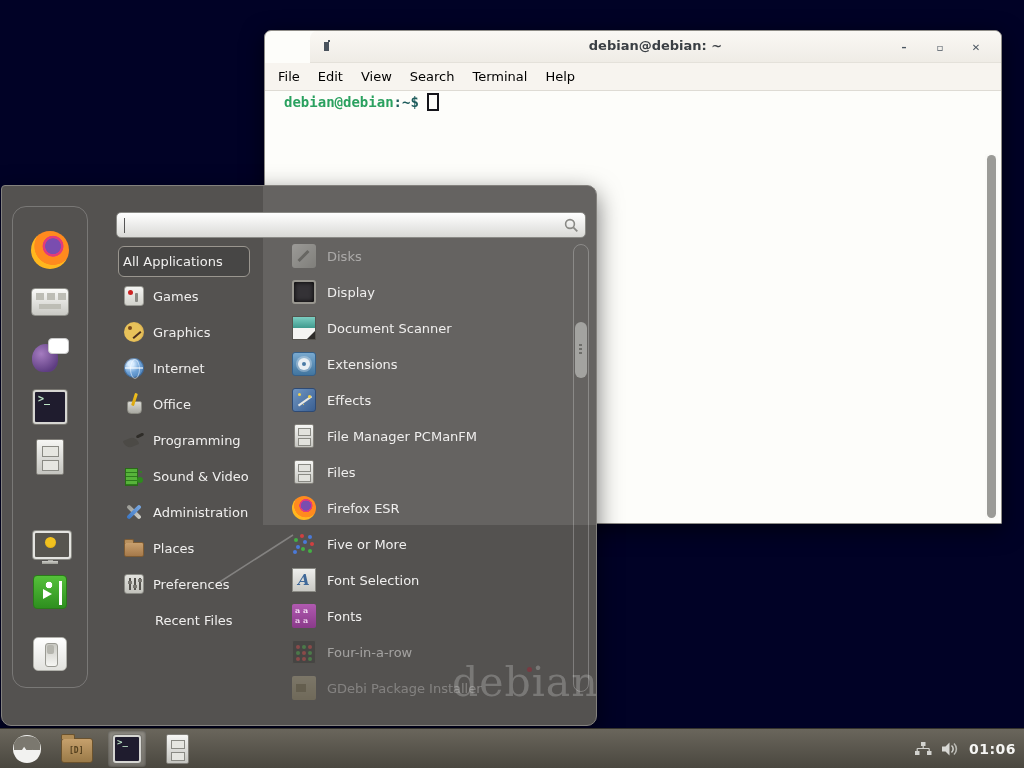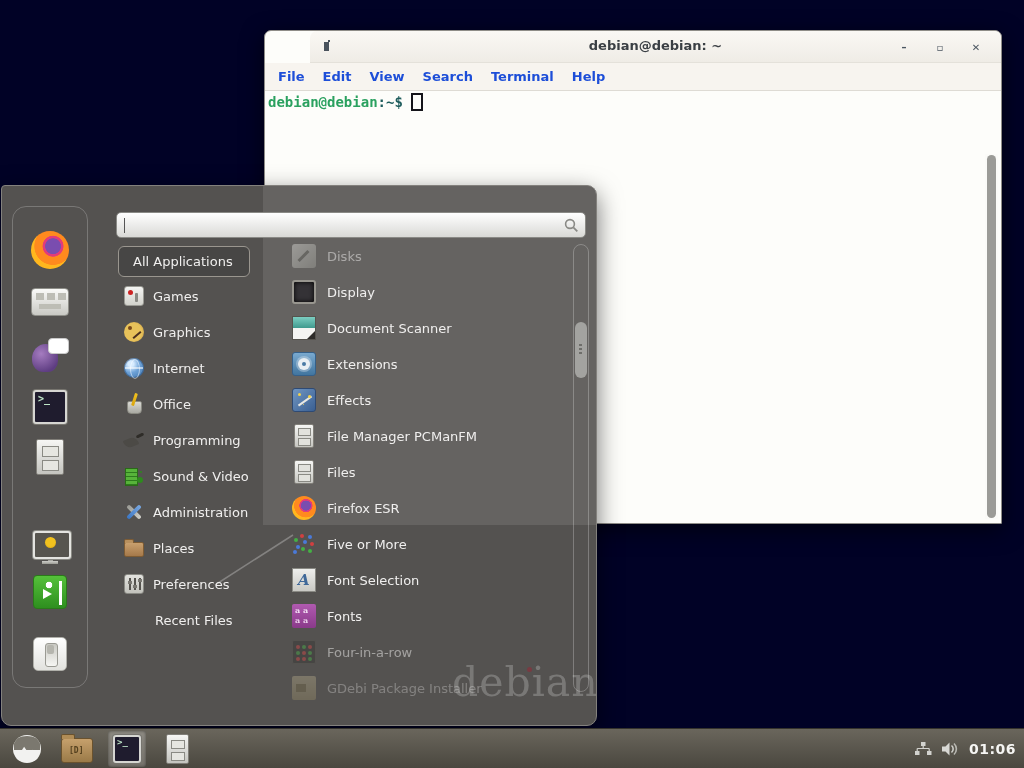--- a/index.html
+++ b/index.html
@@ -15,24 +15,24 @@
     background:linear-gradient(var(--titlebar-bg,#faf8f4),#efece6);
     border-radius:7px 7px 0 0;border-bottom:1px solid #e4e1da;margin-left:45px;}
   .title-text{position:absolute;left:0;right:0;top:7px;text-align:center;
     font-size:13px;font-weight:bold;color:#3a3f44;}
   .win-icon{position:absolute;left:14px;top:11px;width:5px;height:9px;background:#49525c;}
   .win-icon::before{content:"";position:absolute;left:4px;top:-2px;width:2px;height:2px;background:#49525c;}
   .win-controls{position:absolute;right:18px;top:0;height:32px;display:flex;gap:22px;align-items:center;}
   .win-btn{width:14px;text-align:center;font-size:10px;font-weight:bold;color:#4a5560;cursor:default;}
   .menubar{position:absolute;left:0;top:32px;right:0;height:28px;background:#f7f4ef;
     border-bottom:1px solid #dedbd4;display:flex;align-items:center;padding-left:4px;}
-  .tmenu-item{padding:4px 9px;font-size:13px;color:#1d4ed8;font-weight:bold;}
+  .tmenu-item{padding:4px 9px;font-size:13px;color:#000000;}
   .term-body{position:absolute;left:0;top:60px;right:0;bottom:0;background:#fdfdfa;
     border-radius:0 0 1px 1px;}
-  .prompt-line{position:absolute;left:3px;top:2px;font:bold 14px "DejaVu Sans Mono","Liberation Mono",monospace;white-space:pre;}
+  .prompt-line{position:absolute;left:19px;top:2px;font:bold 14px "DejaVu Sans Mono","Liberation Mono",monospace;white-space:pre;}
   .prompt-user{color:var(--prompt-green,#2aa15f);}
   .prompt-suffix{color:var(--prompt-teal,#1e5c5c);}
   .term-cursor{display:inline-block;width:12px;height:18px;border:2px solid #14141a;
     vertical-align:-4px;margin-left:8px;background:transparent;}
   .term-scroll{position:absolute;right:3px;top:63px;bottom:4px;width:13px;background:#fbfbf8;}
   .term-scroll-thumb{position:absolute;left:2px;top:1px;bottom:1px;width:9px;background:#9b9b97;border-radius:5px;}
 
   
   .menu-panel{position:absolute;left:1px;top:185px;width:596px;height:541px;
     background:var(--menu-panel,#545250);border:1px solid #83817d;
@@ -47,21 +47,21 @@
   .menu-search input{position:absolute;left:8px;top:2px;right:26px;height:20px;border:none;
     background:transparent;outline:none;font-size:13px;color:#222;}
   .search-caret{position:absolute;left:7px;top:5px;width:1px;height:15px;background:#555;}
   .search-glass{position:absolute;right:5px;top:4px;}
   .cat-col{position:absolute;left:116px;top:60px;width:172px;}
   .cat-item{display:flex;align-items:center;height:36px;gap:9px;padding-left:6px;
     font-size:13px;color:#f0efee;cursor:default;}
   .cat-item.selected{height:31px;width:132px;background:#474645;border:1px solid #9a968f;
     border-radius:6px;padding-left:11px;margin-bottom:1px;}
   .cat-item.no-icon{padding-left:37px;}
-  .cat-item.selected.no-icon{padding-left:14px;}
+  .cat-item.selected.no-icon{padding-left:4px;}
   .app-col{position:absolute;left:288px;top:52px;width:280px;}
   .app-item{display:flex;align-items:center;height:36px;gap:11px;padding-left:2px;
     font-size:13px;color:#f0efee;cursor:default;}
   .app-item.faded{opacity:.5;}
   .app-item.clipped{opacity:.3;align-items:center;}
   .menu-scroll-track{position:absolute;left:571px;top:58px;width:16px;height:448px;
     border:1px solid rgba(255,255,255,.25);border-radius:8px;}
   .menu-scroll-thumb{position:absolute;left:573px;top:136px;width:12px;height:56px;
     background:#a3a3a0;border-radius:6px;}
   .menu-scroll-thumb::after{content:"";position:absolute;left:4px;top:22px;width:3px;height:2px;

